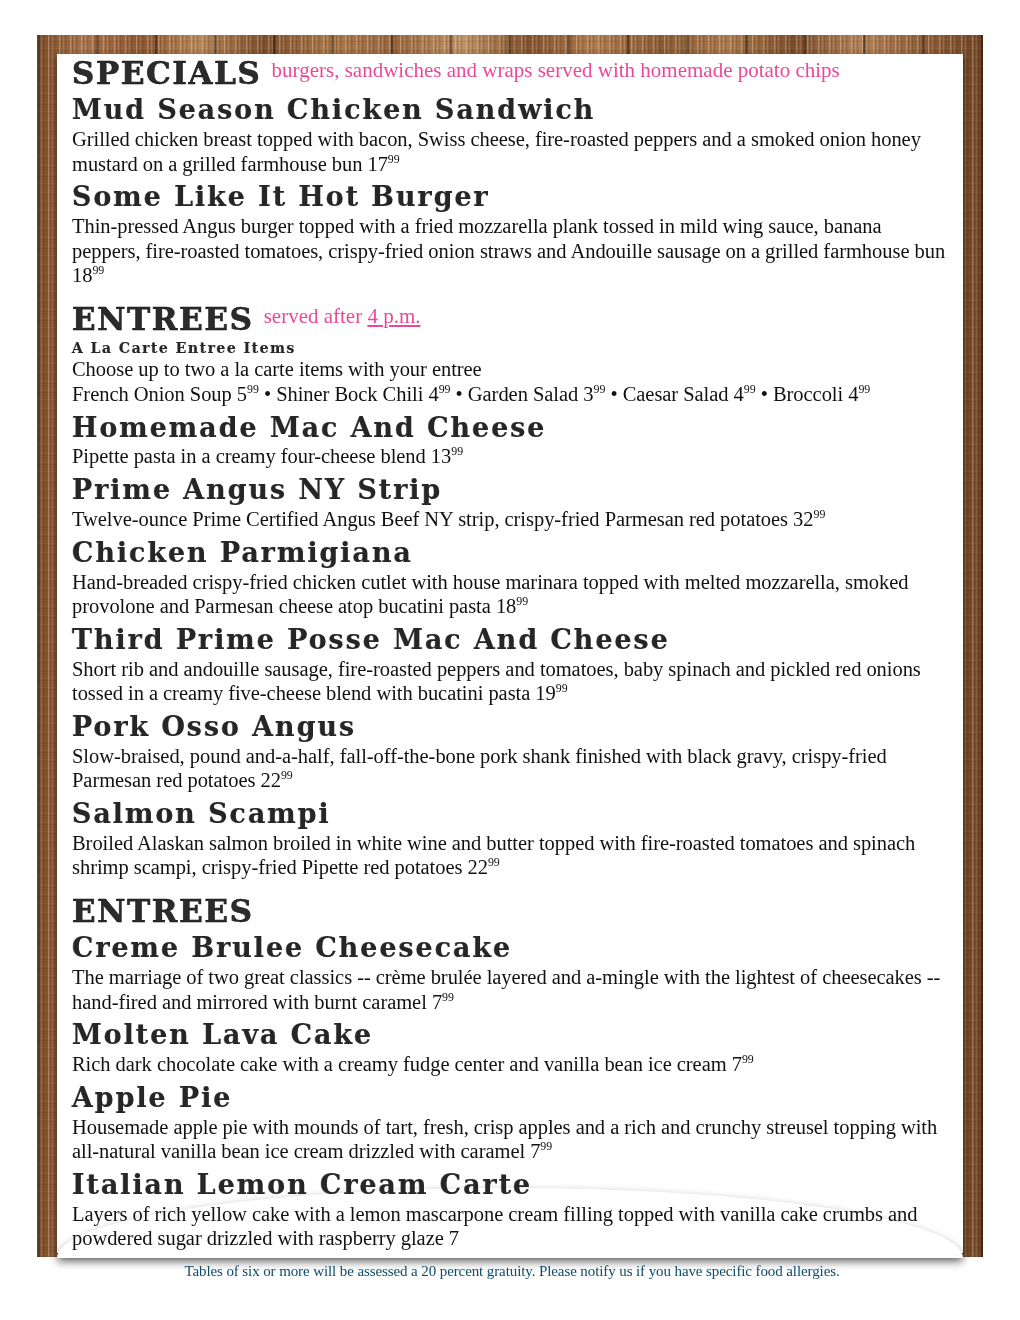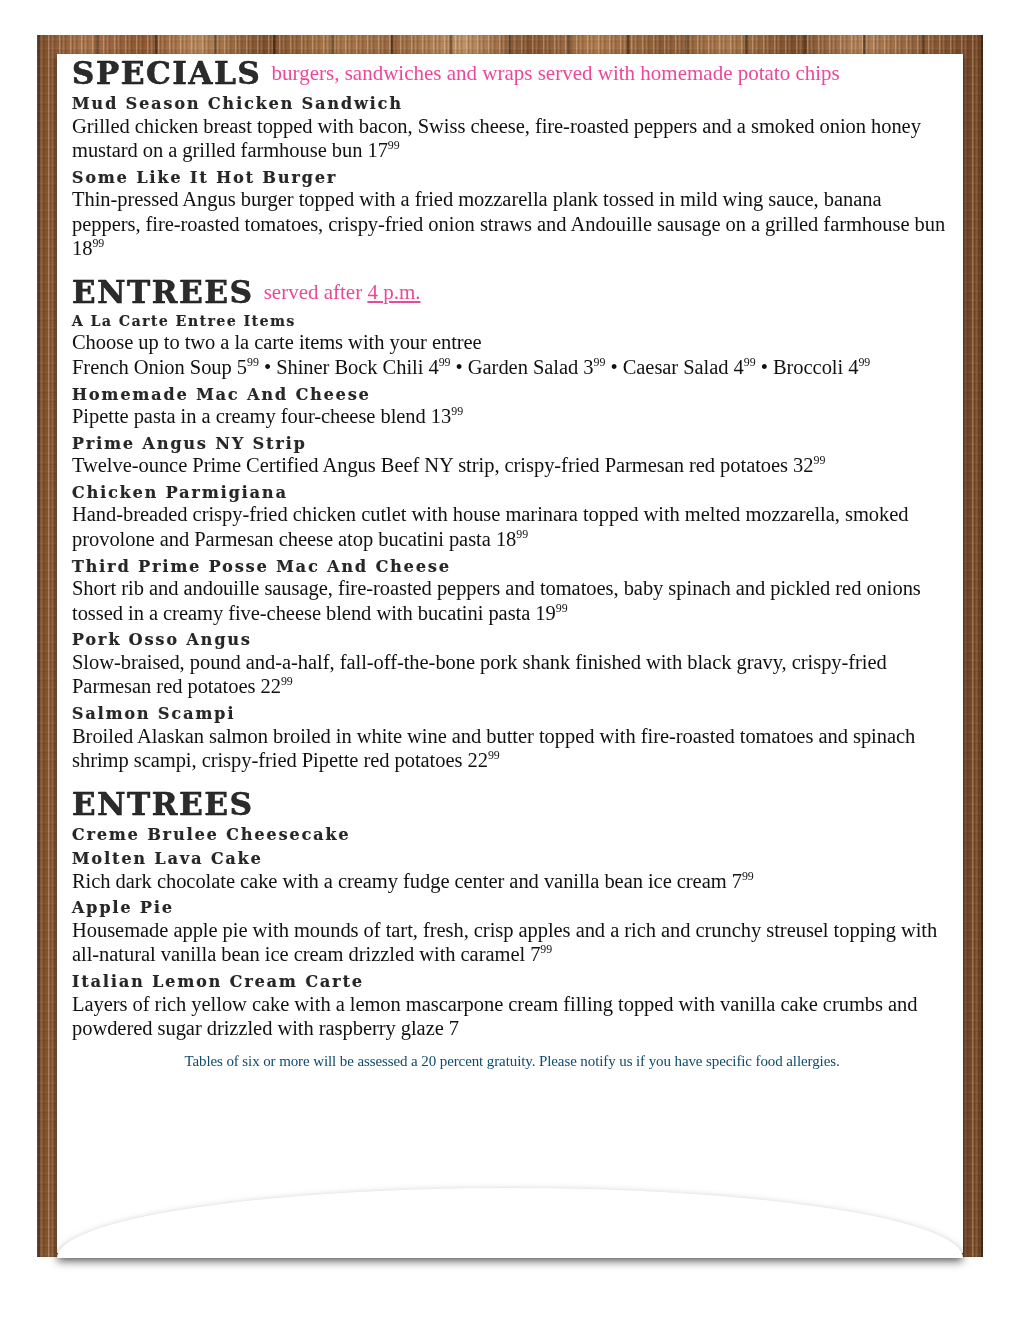--- a/index.html
+++ b/index.html
@@ -74,21 +74,21 @@
   #content {
     position: absolute;
     left: 72px;
     top: 58px;
     width: 880px;
     color: #111111;
   }
 
   .section-head-line {
     display: flex;
-    align-items: center;
+    align-items: flex-start;
     gap: 10px;
     margin-top: 16px;
   }
   .section-head-line:first-child { margin-top: 0; }
 
   .section-title {
     font-family: "DejaVu Serif", "Liberation Serif", serif;
     font-weight: 700;
     font-size: 31px;
     line-height: 1.0;
@@ -105,21 +105,21 @@
     color: #ec4899;
     font-family: "Liberation Serif", serif;
   }
   .section-note u { text-decoration: underline; }
 
   .item { margin-top: 5px; }
 
   .item-name {
     font-family: "DejaVu Serif", "Liberation Serif", serif;
     font-weight: 700;
-    font-size: 16px;
+    font-size: 27px;
     letter-spacing: 1.9px;
     line-height: 1.22;
     color: #262626;
     text-shadow:
       0.5px 0 0 rgba(255,255,255,0.8),
       -0.5px 0.35px 0 rgba(55,55,55,0.5);
   }
   .item-name.small {
     font-size: 14px;
     letter-spacing: 1.5px;
@@ -205,20 +205,21 @@
     </div>
     <div class="item">
       <div class="item-name">Salmon Scampi</div>
       <div class="item-desc"><span>Broiled Alaskan salmon broiled in white wine and butter topped with fire-roasted tomatoes and spinach shrimp scampi, crispy-fried Pipette red potatoes </span><span class="price">22<sup>99</sup></span></div>
     </div>
     <div class="section-head-line">
       <span class="section-title">ENTREES</span>
     </div>
     <div class="item">
       <div class="item-name">Creme Brulee Cheesecake</div>
+      <div class="item-desc"><span>The marriage of two great classics -- crème brulée layered and a-mingle with the lightest of cheesecakes -- hand-fired and mirrored with burnt caramel </span><span class="price">7<sup>99</sup></span></div>
     </div>
     <div class="item">
       <div class="item-name">Molten Lava Cake</div>
       <div class="item-desc"><span>Rich dark chocolate cake with a creamy fudge center and vanilla bean ice cream </span><span class="price">7<sup>99</sup></span></div>
     </div>
     <div class="item">
       <div class="item-name">Apple Pie</div>
       <div class="item-desc"><span>Housemade apple pie with mounds of tart, fresh, crisp apples and a rich and crunchy streusel topping with all-natural vanilla bean ice cream drizzled with caramel </span><span class="price">7<sup>99</sup></span></div>
     </div>
     <div class="item">

